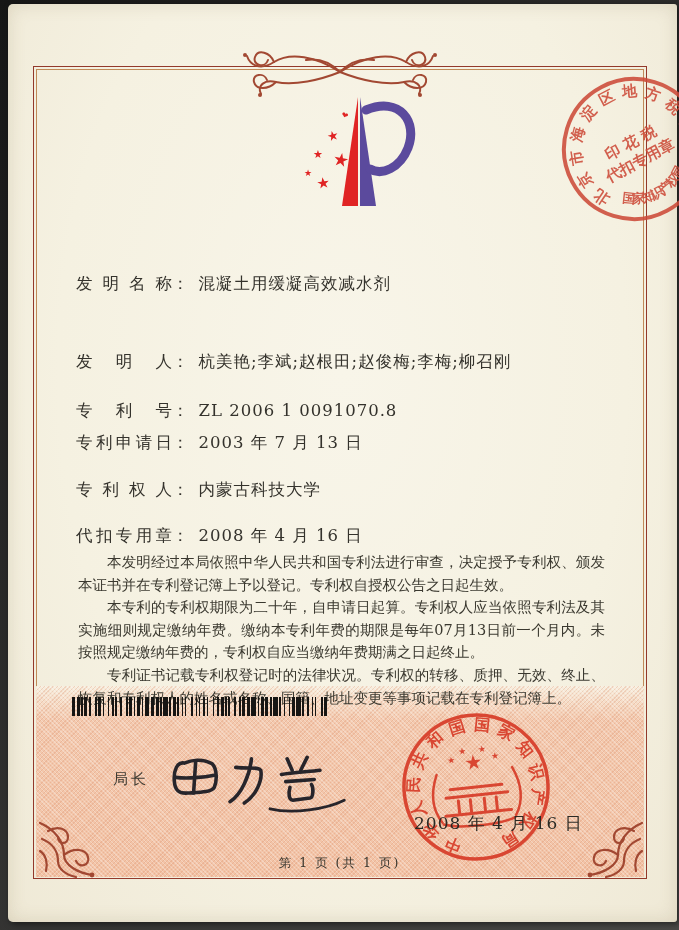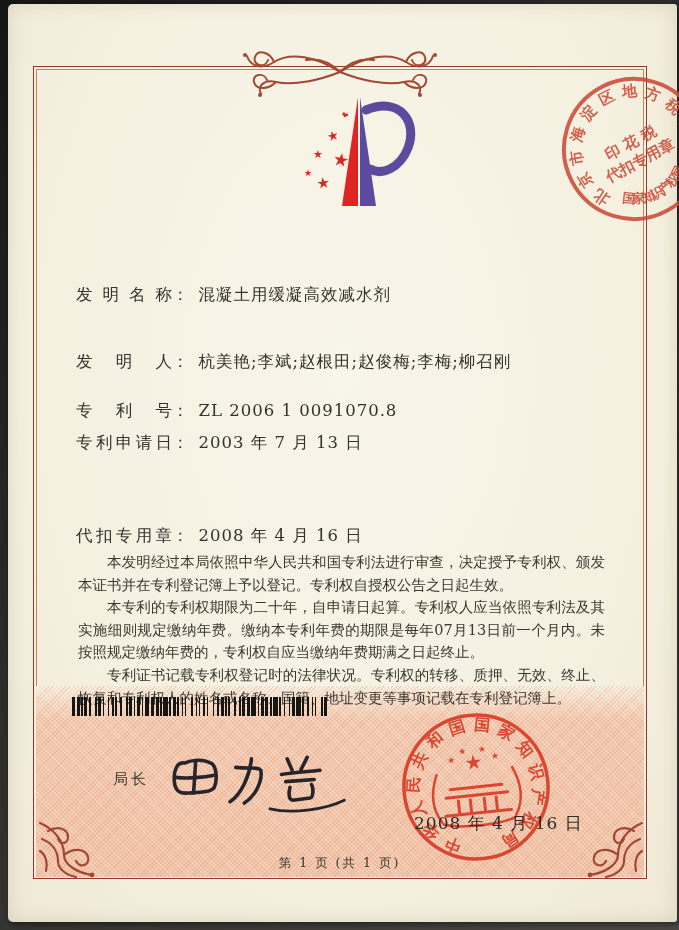--- a/index.html
+++ b/index.html
@@ -161,31 +161,34 @@
           <text transform="rotate(157.33333333333334) translate(0,-54) rotate(180)" text-anchor="middle" font-size="13" font-weight="700" class="ring-char">权</text>
           <text transform="rotate(146) translate(0,-54) rotate(180)" text-anchor="middle" font-size="13" font-weight="700" class="ring-char">局</text>
         </g>
       <text y="-2" text-anchor="middle" font-size="15" font-weight="700" class="ring-char">印 花 税</text>
       <text y="18" text-anchor="middle" font-size="15" font-weight="700" class="ring-char">代扣专用章</text>
     </g>
   </svg>
 
 
 
-  <div class="field-row" style="top:284px">
+  <div class="field-row" style="top:273px">
     <span class="field-label">发明名称</span><span class="field-colon">：</span><span class="field-value">混凝土用缓凝高效减水剂</span>
   </div>
   <div class="field-row" style="top:351px">
     <span class="field-label">发明人</span><span class="field-colon">：</span><span class="field-value">杭美艳;李斌;赵根田;赵俊梅;李梅;柳召刚</span>
   </div>
   <div class="field-row" style="top:400px">
     <span class="field-label">专利号</span><span class="field-colon">：</span><span class="field-value">ZL 2006 1 0091070.8</span>
   </div>
   <div class="field-row" style="top:432px">
     <span class="field-label">专利申请日</span><span class="field-colon">：</span><span class="field-value">2003 年 7 月 13 日</span>
+  </div>
+  <div class="field-row" style="top:479px">
+    <span class="field-label">专利权人</span><span class="field-colon">：</span><span class="field-value">内蒙古科技大学</span>
   </div>
   <div class="field-row" style="top:525px">
     <span class="field-label">代扣专用章</span><span class="field-colon">：</span><span class="field-value">2008 年 4 月 16 日</span>
   </div>
 
   <div class="body-text">
     <p>本发明经过本局依照中华人民共和国专利法进行审查，决定授予专利权、颁发本证书并在专利登记簿上予以登记。专利权自授权公告之日起生效。</p>
     <p>本专利的专利权期限为二十年，自申请日起算。专利权人应当依照专利法及其实施细则规定缴纳年费。缴纳本专利年费的期限是每年07月13日前一个月内。未按照规定缴纳年费的，专利权自应当缴纳年费期满之日起终止。</p>
     <p>专利证书记载专利权登记时的法律状况。专利权的转移、质押、无效、终止、恢复和专利权人的姓名或名称、国籍、地址变更等事项记载在专利登记簿上。</p>
   </div>

